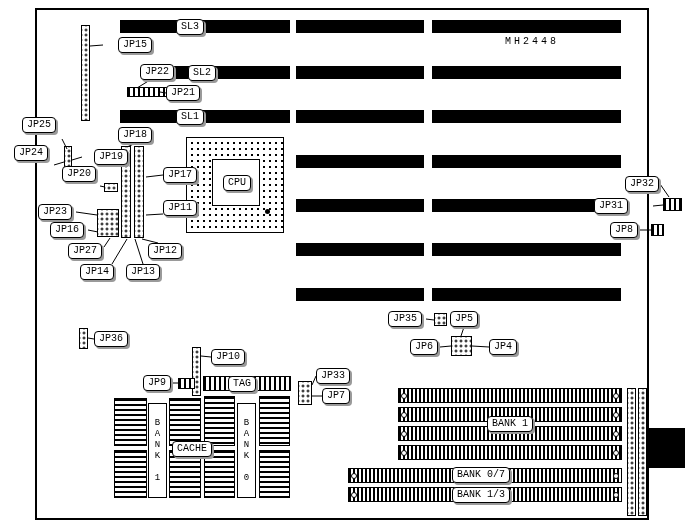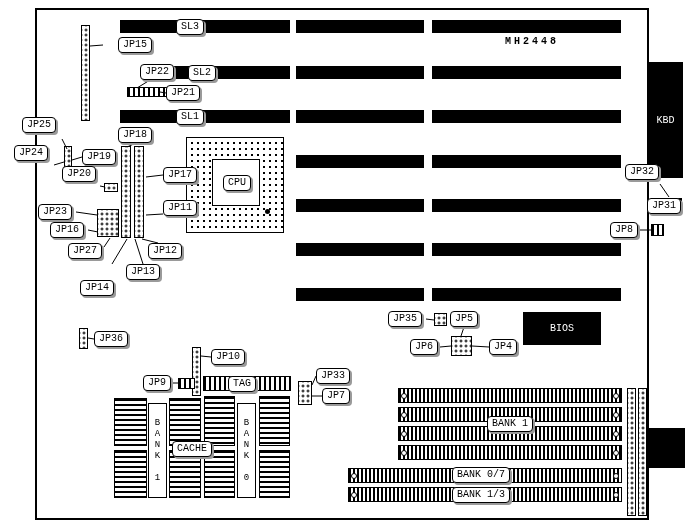--- a/index.html
+++ b/index.html
@@ -32,21 +32,21 @@
   .hole { position:absolute; width:6px; height:6px; border-radius:50%; background:#fff; border:1px solid #000; top:50%; transform:translateY(-50%); }
   .hole.l { left:2px; } .hole.r { right:2px; }
   .cpu-outer {
     border:1px solid #000; background-color:#fff;
     background-image:radial-gradient(circle,#000 1px,transparent 1.2px);
     background-size:6px 6px; background-position:2px 2px; z-index:1;
   }
   .cpu-inner { border:1px solid #000; background:#fff; z-index:2; }
   .dot { background:#000; border-radius:50%; z-index:3; }
   #lines { position:absolute; left:0; top:0; z-index:4; pointer-events:none; }
-  .modeltext { font-size:10px; letter-spacing:3px; z-index:2; background:#fff;font-weight:bold; }
+  .modeltext { font-size:10px; letter-spacing:3px; z-index:2; background:#fff; }
 </style>
 </head>
 <body>
 
 <div id="stage">
 
   <div class="abs board" style="left:35px;top:8px;width:614px;height:512px"></div>
 
   <div class="abs modeltext" style="left:505px;top:36px">MH2448</div>
 
@@ -101,23 +101,20 @@
   <div class="abs slot" style="left:296px;top:288px;width:128px;height:13px"></div>
 
   <div class="abs slot" style="left:432px;top:20px;width:189px;height:13px"></div>
   <div class="abs slot" style="left:432px;top:66px;width:189px;height:13px"></div>
   <div class="abs slot" style="left:432px;top:110px;width:189px;height:13px"></div>
   <div class="abs slot" style="left:432px;top:155px;width:189px;height:13px"></div>
   <div class="abs slot" style="left:432px;top:199px;width:189px;height:13px"></div>
   <div class="abs slot" style="left:432px;top:243px;width:189px;height:13px"></div>
   <div class="abs slot" style="left:432px;top:288px;width:189px;height:13px"></div>
 
-  <div class="abs blackbox" style="left:648px;top:62px;width:35px;height:116px">
-    <span>KBD</span>
-  </div>
 
   <div class="abs stripes-v" style="left:663px;top:198px;width:19px;height:13px"></div>
   <div class="abs stripes-v" style="left:651px;top:224px;width:13px;height:12px"></div>
 
   <div class="abs cpu-outer" style="left:186px;top:137px;width:98px;height:96px"></div>
   <div class="abs cpu-inner" style="left:212px;top:159px;width:48px;height:47px"></div>
   <div class="abs callout" style="left:223px;top:175px">CPU</div>
   <div class="abs dot" style="left:265px;top:209px;width:5px;height:5px"></div>
 
   <div class="abs pins" style="left:81px;top:25px;width:9px;height:96px"></div>
@@ -126,34 +123,34 @@
   <div class="abs pins" style="left:121px;top:146px;width:10px;height:92px"></div>
   <div class="abs pins" style="left:134px;top:146px;width:10px;height:92px"></div>
   <div class="abs pins" style="left:104px;top:183px;width:14px;height:9px"></div>
   <div class="abs pins" style="left:97px;top:209px;width:22px;height:28px"></div>
 
   <div class="abs callout" style="left:118px;top:37px">JP15</div>
   <div class="abs callout" style="left:140px;top:64px">JP22</div>
   <div class="abs callout" style="left:166px;top:85px">JP21</div>
   <div class="abs callout" style="left:22px;top:117px">JP25</div>
   <div class="abs callout" style="left:14px;top:145px">JP24</div>
-  <div class="abs callout" style="left:82px;top:149px">JP19</div>
+  <div class="abs callout" style="left:94px;top:149px">JP19</div>
   <div class="abs callout" style="left:118px;top:127px">JP18</div>
   <div class="abs callout" style="left:62px;top:166px">JP20</div>
   <div class="abs callout" style="left:163px;top:167px">JP17</div>
   <div class="abs callout" style="left:38px;top:204px">JP23</div>
   <div class="abs callout" style="left:163px;top:200px">JP11</div>
   <div class="abs callout" style="left:50px;top:222px">JP16</div>
   <div class="abs callout" style="left:68px;top:243px">JP27</div>
   <div class="abs callout" style="left:148px;top:243px">JP12</div>
-  <div class="abs callout" style="left:80px;top:280px">JP14</div>
+  <div class="abs callout" style="left:80px;top:264px">JP14</div>
   <div class="abs callout" style="left:126px;top:264px">JP13</div>
 
-  <div class="abs callout" style="left:625px;top:164px">JP32</div>
-  <div class="abs callout" style="left:647px;top:198px">JP31</div>
+  <div class="abs callout" style="left:625px;top:176px">JP32</div>
+  <div class="abs callout" style="left:594px;top:198px">JP31</div>
   <div class="abs callout" style="left:610px;top:222px">JP8</div>
 
   <div class="abs pins" style="left:79px;top:328px;width:9px;height:21px"></div>
   <div class="abs callout" style="left:94px;top:331px">JP36</div>
 
   <div class="abs pins" style="left:192px;top:347px;width:9px;height:49px"></div>
   <div class="abs callout" style="left:211px;top:349px">JP10</div>
 
   <div class="abs stripes-v" style="left:178px;top:378px;width:17px;height:11px"></div>
   <div class="abs callout" style="left:143px;top:375px">JP9</div>
@@ -162,23 +159,20 @@
   <div class="abs callout" style="left:316px;top:368px">JP33</div>
   <div class="abs callout" style="left:322px;top:388px">JP7</div>
 
   <div class="abs pins" style="left:434px;top:313px;width:13px;height:13px"></div>
   <div class="abs pins" style="left:451px;top:336px;width:21px;height:20px"></div>
   <div class="abs callout" style="left:388px;top:311px">JP35</div>
   <div class="abs callout" style="left:450px;top:311px">JP5</div>
   <div class="abs callout" style="left:410px;top:339px">JP6</div>
   <div class="abs callout" style="left:489px;top:339px">JP4</div>
 
-  <div class="abs blackbox" style="left:523px;top:312px;width:78px;height:33px">
-    <span>BIOS</span>
-  </div>
 
   <div class="abs stripes-h" style="left:114px;top:398px;width:33px;height:48px"></div>
   <div class="abs stripes-h" style="left:114px;top:450px;width:33px;height:48px"></div>
   <div class="abs stripes-h" style="left:169px;top:398px;width:32px;height:48px"></div>
   <div class="abs stripes-h" style="left:169px;top:450px;width:32px;height:48px"></div>
   <div class="abs stripes-h" style="left:204px;top:396px;width:31px;height:50px"></div>
   <div class="abs stripes-h" style="left:204px;top:450px;width:31px;height:48px"></div>
   <div class="abs stripes-h" style="left:259px;top:396px;width:31px;height:50px"></div>
   <div class="abs stripes-h" style="left:259px;top:450px;width:31px;height:48px"></div>
 

